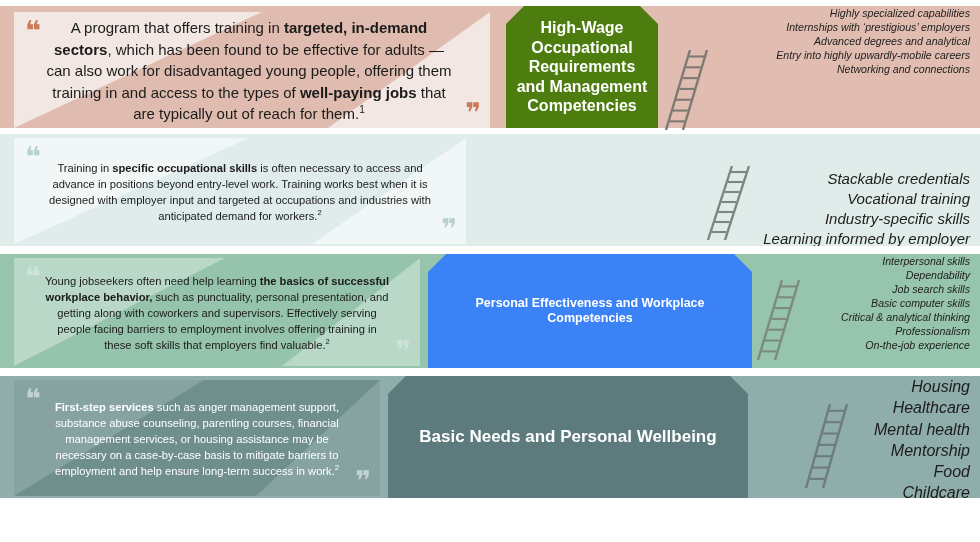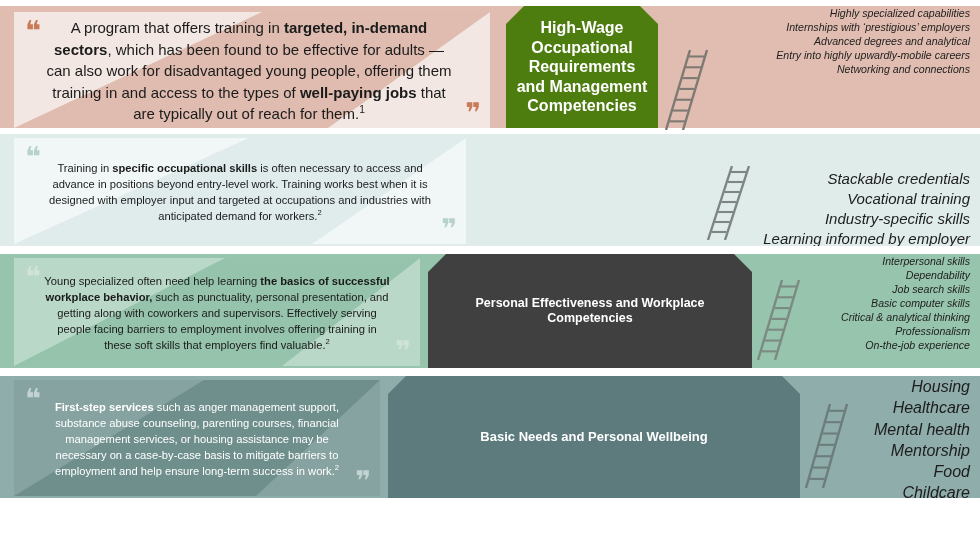--- a/index.html
+++ b/index.html
@@ -116,25 +116,25 @@
     <div class="band-bg" style="background:#97c4ac;"></div>
 
     <div class="quote" style="left:14px;top:4px;width:406px;height:108px;background:#95c3ab;">
       <div class="qcorner-tl" style="width:211px;height:108px;background:#b9d8c8;
                   clip-path:polygon(0 0, 100% 0, 0 100%);"></div>
       <div class="qcorner-br" style="width:138px;height:108px;background:#b9d8c8;
                   clip-path:polygon(100% 0, 100% 100%, 0 100%);"></div>
       <span class="qmark qmark-open" style="color:#cfe3d7;">❝</span>
       <span class="qmark qmark-close" style="color:#cfe3d7;">❞</span>
       <div class="quote-inner" style="font-size:11.2px;color:#1b1b1b;padding:14px 30px 12px 30px;width:100%;">
-        <span>Young specialized often need help learning </span><b>the basics of successful workplace behavior,</b><span> such as punctuality, personal presentation, and getting along with coworkers and supervisors. Effectively serving people facing barriers to employment involves offering training in these soft skills that employers find valuable.</span><sup style="font-size:0.68em;">2</sup>
-      </div>
-    </div>
-
-    <div class="step" style="left:428px;width:324px;background:#404040;
+        <span>Young jobseekers often need help learning </span><b>the basics of successful workplace behavior,</b><span> such as punctuality, personal presentation, and getting along with coworkers and supervisors. Effectively serving people facing barriers to employment involves offering training in these soft skills that employers find valuable.</span><sup style="font-size:0.68em;">2</sup>
+      </div>
+    </div>
+
+    <div class="step" style="left:428px;width:324px;background:#3b82f6;
                 clip-path:polygon(18px 0, calc(100% - 18px) 0, 100% 18px, 100% 100%, 0 100%, 0 18px);font-size:12.5px;">
       <span class="step-label">Personal Effectiveness and Workplace Competencies</span>
     </div>
 
     <div class="rlist" style="top:0;bottom:0;width:300px;font-size:10.6px;">
       <div>Interpersonal skills</div>
           <div>Dependability</div>
           <div>Job search skills</div>
           <div>Basic computer skills</div>
           <div>Critical &amp; analytical thinking</div>
@@ -152,22 +152,22 @@
                   clip-path:polygon(0 0, 100% 0, 0 100%);"></div>
       <div class="qcorner-br" style="width:124px;height:116px;background:#86a3a1;
                   clip-path:polygon(100% 0, 100% 100%, 0 100%);"></div>
       <span class="qmark qmark-open" style="color:#c3d3d2;">❝</span>
       <span class="qmark qmark-close" style="color:#c3d3d2;">❞</span>
       <div class="quote-inner" style="font-size:11.2px;color:#ffffff;padding:14px 30px 12px 30px;width:100%;">
         <b>First-step services</b><span> such as anger management support, substance abuse counseling, parenting courses, financial management services, or housing assistance may be necessary on a case-by-case basis to mitigate barriers to employment and help ensure long-term success in work.</span><sup style="font-size:0.68em;">2</sup>
       </div>
     </div>
 
-    <div class="step" style="left:388px;width:412px;background:#5d7b7c;
-                clip-path:polygon(18px 0, calc(100% - 18px) 0, 100% 18px, 100% 100%, 0 100%, 0 18px);font-size:13px;">
+    <div class="step" style="left:388px;width:360px;background:#5d7b7c;
+                clip-path:polygon(18px 0, calc(100% - 18px) 0, 100% 18px, 100% 100%, 0 100%, 0 18px);font-size:17px;">
       <span class="step-label">Basic Needs and Personal Wellbeing</span>
     </div>
 
     <div class="rlist" style="top:0;bottom:0;width:300px;font-size:16px;">
       <div>Housing</div>
           <div>Healthcare</div>
           <div>Mental health</div>
           <div>Mentorship</div>
           <div>Food</div>
           <div>Childcare</div>

